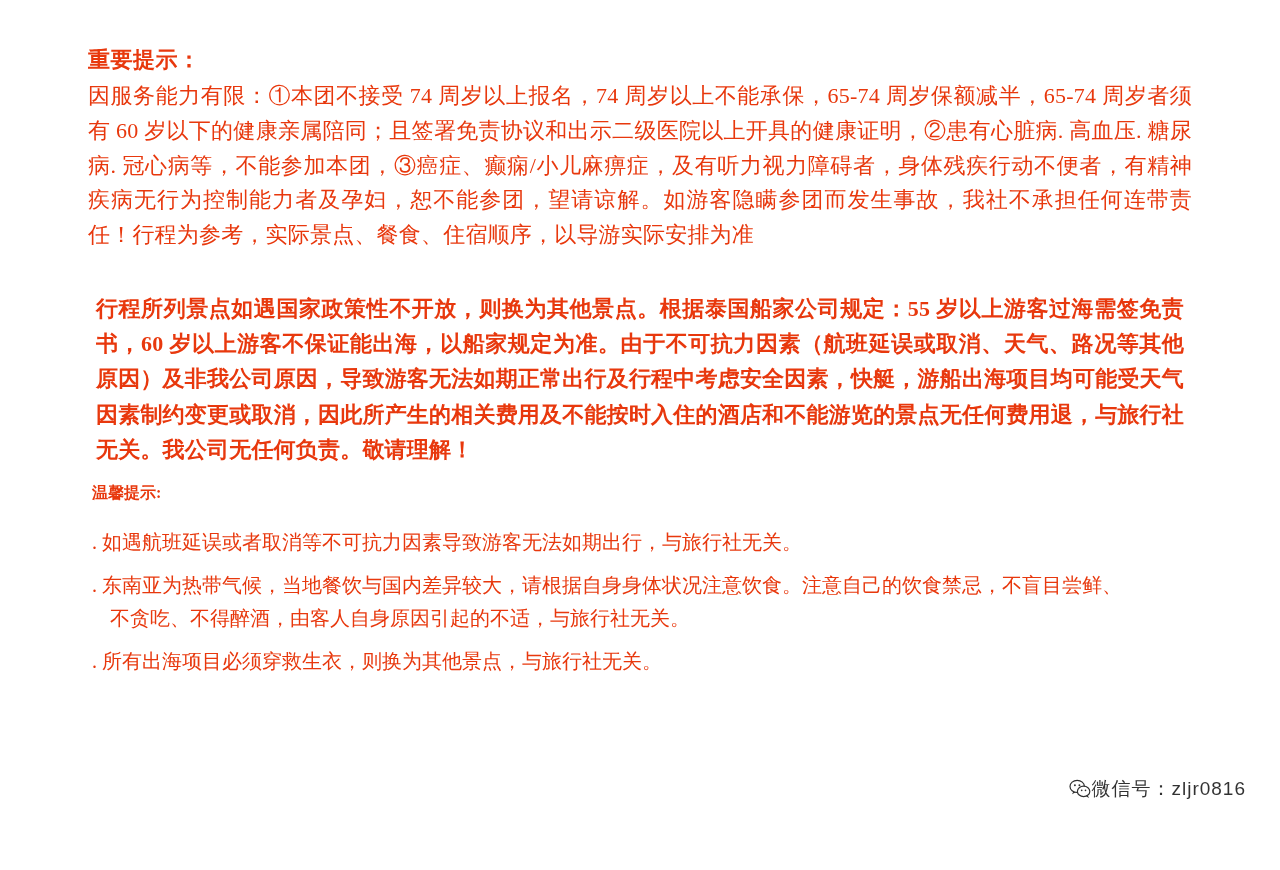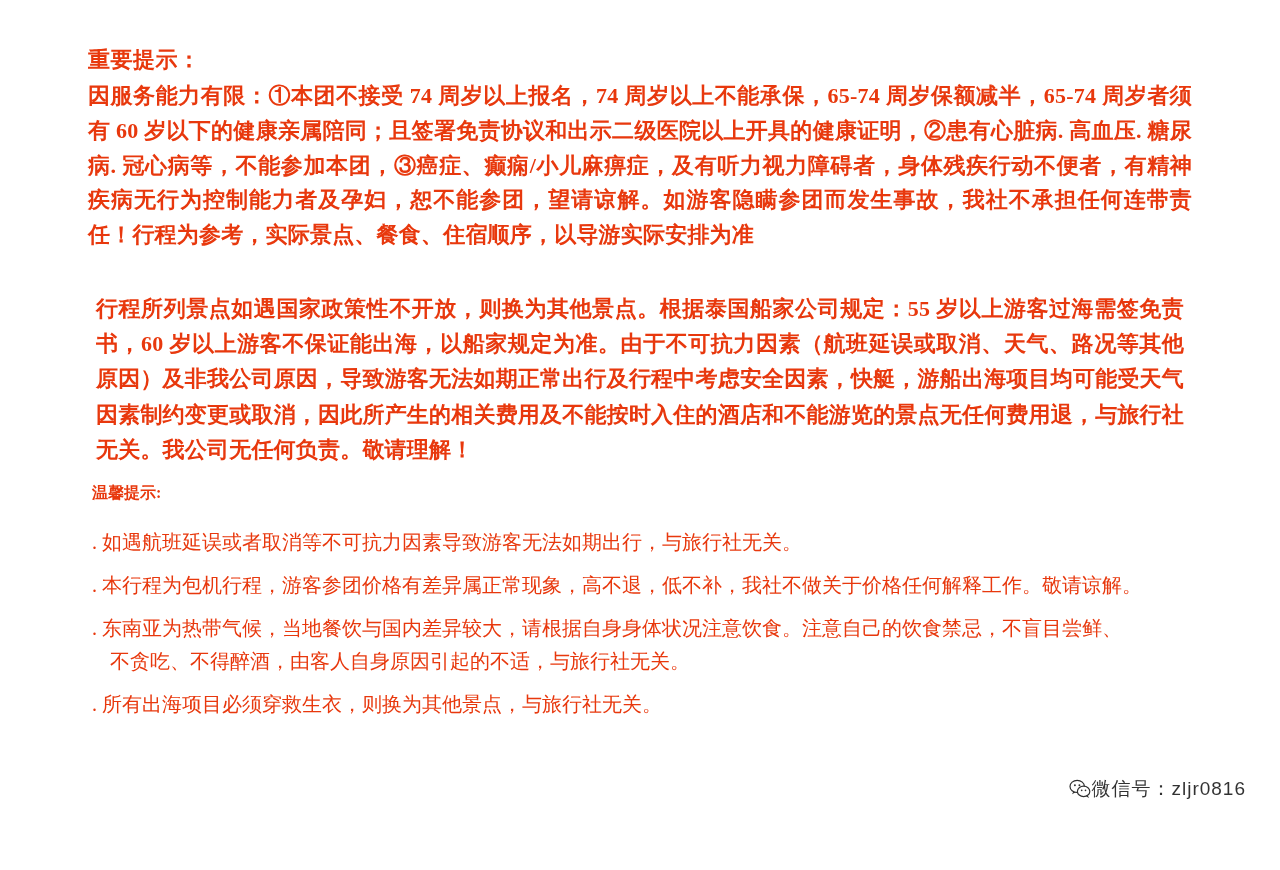--- a/index.html
+++ b/index.html
@@ -24,21 +24,21 @@
   }
   .heading {
     font-weight: bold;
     font-size: 22px;
     line-height: 1.42;
     color: #e8380d;
     margin: 0 0 4px 0;
     letter-spacing: 0.5px;
   }
   .block-main {
-    font-weight: bold;
+    font-weight: normal;
     font-size: 22px;
     line-height: 1.58;
     color: #e8380d;
     margin: 0;
     text-align: justify;
     letter-spacing: 0.2px;
   }
   .gap-lg {
     height: 30px;
   }
@@ -115,23 +115,20 @@
 
   <p class="block-second">行程所列景点如遇国家政策性不开放，则换为其他景点。根据泰国船家公司规定：55 岁以上游客过海需签免责书，60 岁以上游客不保证能出海，以船家规定为准。由于不可抗力因素（航班延误或取消、天气、路况等其他原因）及非我公司原因，导致游客无法如期正常出行及行程中考虑安全因素，快艇，游船出海项目均可能受天气因素制约变更或取消，因此所产生的相关费用及不能按时入住的酒店和不能游览的景点无任何费用退，与旅行社无关。我公司无任何负责。敬请理解！</p>
 
   <div class="sub-heading">温馨提示:</div>
 
   <ul class="notes">
     <li>
       <span class="dot">.</span><span>如遇航班延误或者取消等不可抗力因素导致游客无法如期出行，与旅行社无关。</span>
     </li>
     <li>
-      <span class="dot">.</span><span>本行程为包机行程，游客参团价格有差异属正常现象，高不退，低不补，我社不做关于价格任何解释工作。敬请谅解。</span>
-    </li>
-    <li>
       <span class="dot">.</span><span>东南亚为热带气候，当地餐饮与国内差异较大，请根据自身身体状况注意饮食。注意自己的饮食禁忌，不盲目尝鲜、</span>
       <span class="cont">不贪吃、不得醉酒，由客人自身原因引起的不适，与旅行社无关。</span>
     </li>
     <li>
       <span class="dot">.</span><span>所有出海项目必须穿救生衣，则换为其他景点，与旅行社无关。</span>
     </li>
   </ul>
 
   <div class="watermark">
     <span class="wechat-icon">

